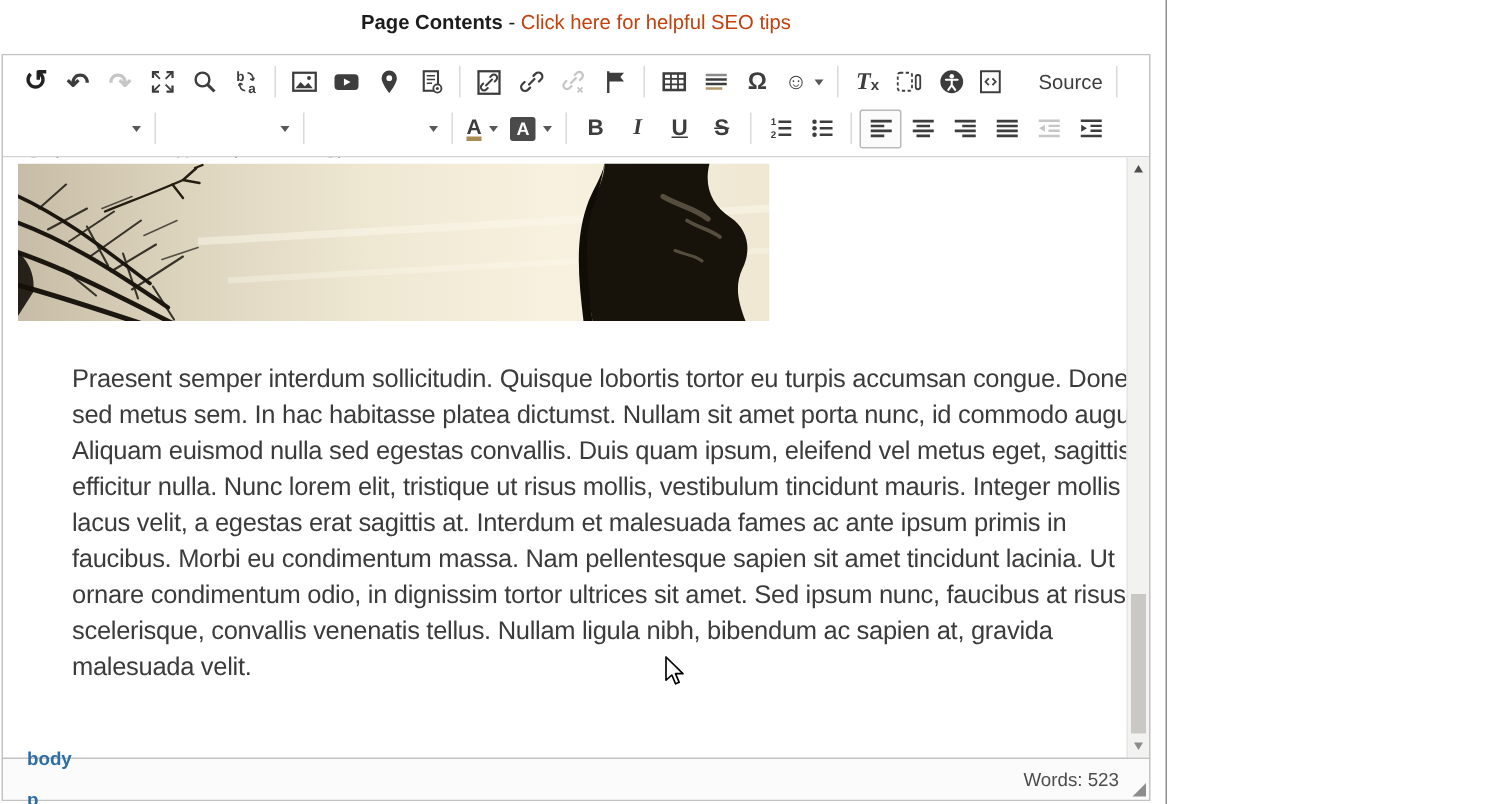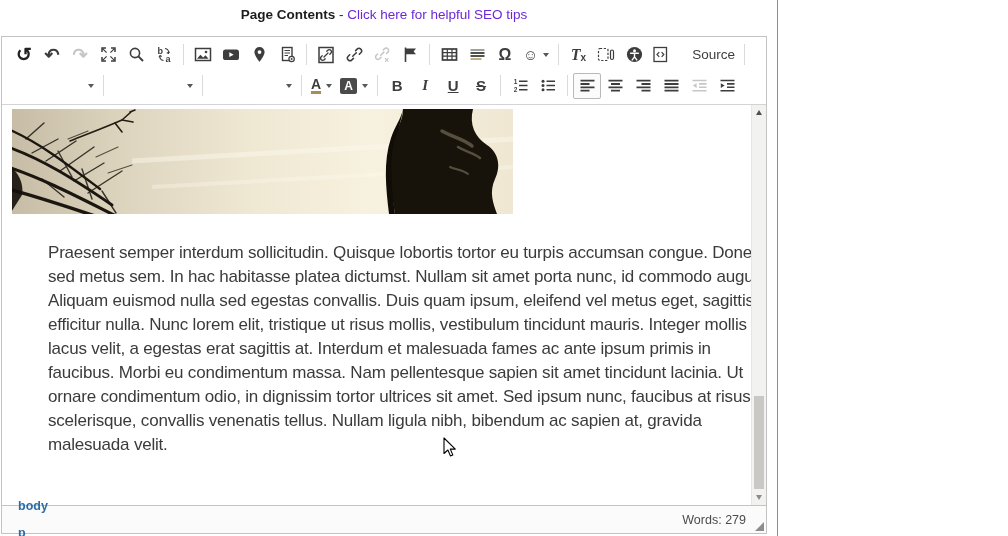--- a/index.html
+++ b/index.html
@@ -3,21 +3,21 @@
 <meta charset="utf-8">
 <style>
   * { box-sizing: border-box; margin: 0; padding: 0; }
   html,body { width:1008px; height:536px; }
   body { position:relative; background:#fff; font-family:"Liberation Sans",sans-serif; overflow:hidden; }
 
   .vdivider { position:absolute; left:777px; top:0; width:1px; height:536px; background:#8f8f8f; }
 
   .title-bar { position:absolute; top:7px; left:0; width:768px; text-align:center; font-size:13.5px; color:#1c1c1c; }
   .title-bar .t { font-weight:bold;margin-top:36px; }
-  .title-bar .lnk { color:#6d28d9; cursor:pointer; }
+  .title-bar .lnk { color:#c2410c; cursor:pointer; }
 
   .editor { position:absolute; left:1px; top:36px; width:766px; height:498px; border:1px solid #c3c3c3; background:#fff; display:flex; flex-direction:column; }
 
   .toolbar { border-bottom:1px solid #d4d4d4; padding:2px 8px 3px 8px; background:#fff; }
   .tb-row { display:flex; align-items:center; height:31px; }
   .btn { height:26px; min-width:28px; padding:0 3px; display:flex; align-items:center; justify-content:center; color:#3d3d3d; border:1px solid transparent; border-radius:2px; cursor:pointer; flex:none; }
   .btn.active { border-color:#b9b9b9; background:#fbfbfb; }
   .btn.dis { color:#c6c6c6; cursor:default; }
   .sep { width:1px; height:21px; background:#dadada; margin:0 5px; flex:none; }
   .caret { width:0; height:0; border-left:3.5px solid transparent; border-right:3.5px solid transparent; border-top:4px solid #575757; margin-left:5px; flex:none; }
@@ -385,21 +385,21 @@
         <span class="tri-down"></span>
       </div>
     </div>
   </div>
 
   <div class="statusbar">
     <div class="path">
       <span class="path-item">body</span>
       <span class="path-item">p</span>
     </div>
-    <span class="words">Words: 279</span>
+    <span class="words">Words: 523</span>
     <span class="resize-handle"></span>
   </div>
 </div>
 
 <div class="vdivider"></div>
 
 <svg class="cursor" width="16" height="22" viewBox="0 0 16 22">
   <path d="M1 1v15.5l3.9-3.5 2.5 5.9 2.4-1-2.5-5.8h5z" fill="#fff" stroke="#000" stroke-width="1.1" stroke-linejoin="round"></path>
 </svg>
 

